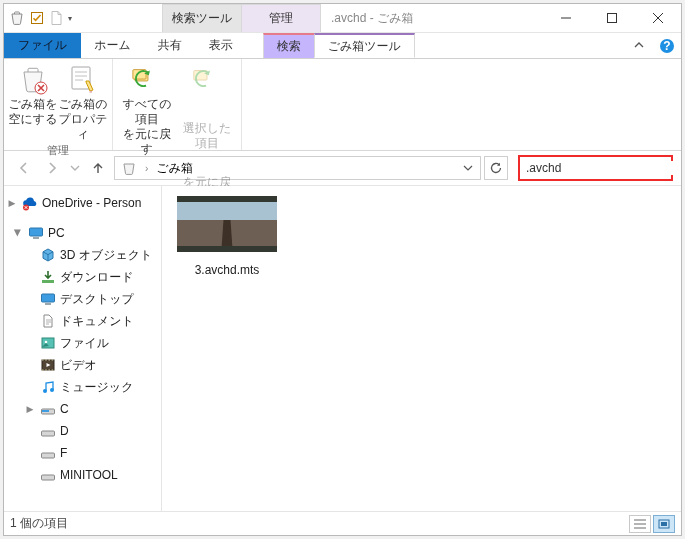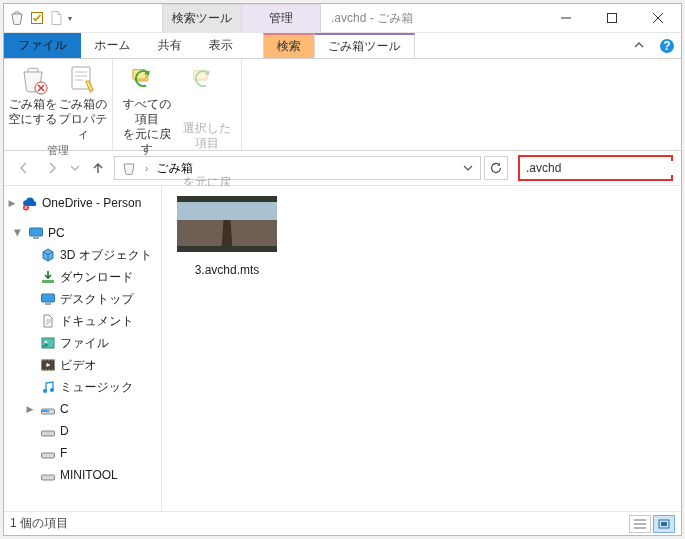--- a/index.html
+++ b/index.html
@@ -19,21 +19,21 @@
 .context-tab.manage-ctx { background: #ece3f3; margin-left: -1px; }
 
 .window-title { flex: 1; display: flex; align-items: center; padding-left: 10px; color: #888; font-size: 12px; }
 .window-controls { display: flex; }
 .win-btn { width: 46px; display: flex; align-items: center; justify-content: center; color: #333; }
 
 
 .tabstrip { height: 26px; display: flex; align-items: stretch; background: #fff; border-bottom: 1px solid #d0d0d0; }
 .tab-file { background: #1979ca; color: #0f172a; padding: 0 14px; display: flex; align-items: center; font-size: 12px; }
 .tab { padding: 0 13px; display: flex; align-items: center; border-right: 1px solid transparent; color: #333; font-size: 12px; }
-.tab.ctx-search { background: #fdba74; border: 1px solid #d8d8d8; border-top: 2px solid #e67a8a; border-bottom: none; margin-left: 16px; }
+.tab.ctx-search { background: #c4b5fd; border: 1px solid #d8d8d8; border-top: 2px solid #e67a8a; border-bottom: none; margin-left: 16px; }
 .tab.ctx-recycle { background: #fff; border: 1px solid #d8d8d8; border-top: 2px solid #9a74bd; border-bottom: 1px solid #fff; margin-left: -1px; position: relative; top: 0; }
 .tab.norm { }
 .tabstrip .spacer { flex: 1; }
 .tabstrip .ribbon-toggle { width: 28px; display: flex; align-items: center; justify-content: center; color: #555; }
 .help-btn { width: 28px; display: flex; align-items: center; justify-content: center; }
 
 
 .ribbon { height: 92px; background: #fff; display: flex; border-bottom: 1px solid #d7d7d7; }
 .ribbon-group { display: flex; flex-direction: column; border-right: 1px solid #e5e5e5; padding: 3px 4px 0 4px; }
 .ribbon-group-btns { flex: 1; display: flex; }

